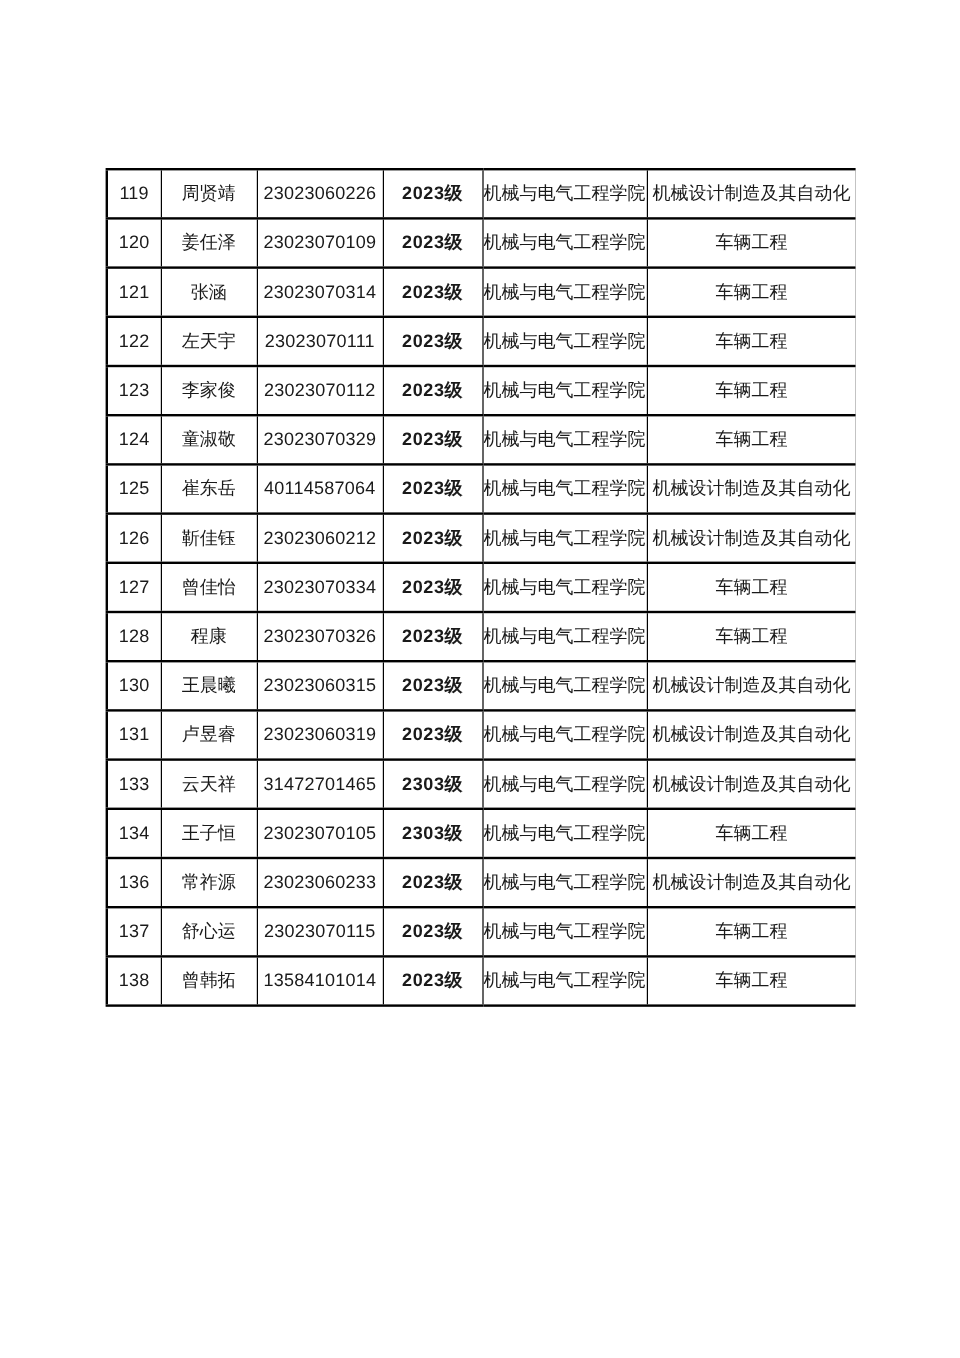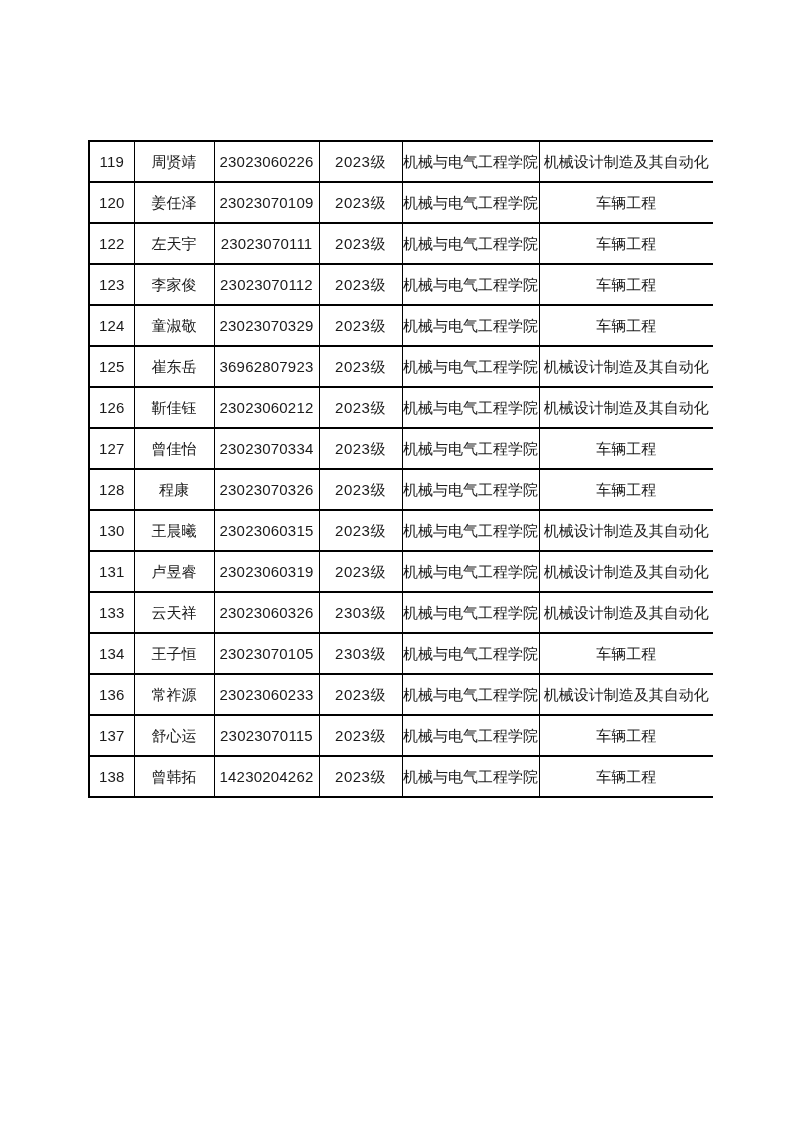--- a/index.html
+++ b/index.html
@@ -40,21 +40,21 @@
     white-space: nowrap;
     overflow: hidden;
   }
   table.roster tr {
     height: 41px;
   }
   td.cell-student-id, td.cell-index {
     font-size: 14.5px;
     letter-spacing: 0.2px;
   }
-  td.cell-grade { letter-spacing: 0.5px; }
+  td.cell-grade { letter-spacing: 0.5px; font-weight: bold; }
   td.cell-college, td.cell-major { font-size: 14.5px; }
 </style>
 </head>
 <body>
 
 <div class="page">
   <div class="table-wrap">
     <table class="roster">
       <colgroup>
         <col style="width:45px">
@@ -75,20 +75,28 @@
   </tr>
           <tr>
     <td class="cell-index">120</td>
     <td class="cell-name">姜任泽</td>
     <td class="cell-student-id">23023070109</td>
     <td class="cell-grade">2023级</td>
     <td class="cell-college">机械与电气工程学院</td>
     <td class="cell-major">车辆工程</td>
   </tr>
           <tr>
+    <td class="cell-index">121</td>
+    <td class="cell-name">张涵</td>
+    <td class="cell-student-id">23023070314</td>
+    <td class="cell-grade">2023级</td>
+    <td class="cell-college">机械与电气工程学院</td>
+    <td class="cell-major">车辆工程</td>
+  </tr>
+          <tr>
     <td class="cell-index">122</td>
     <td class="cell-name">左天宇</td>
     <td class="cell-student-id">23023070111</td>
     <td class="cell-grade">2023级</td>
     <td class="cell-college">机械与电气工程学院</td>
     <td class="cell-major">车辆工程</td>
   </tr>
           <tr>
     <td class="cell-index">123</td>
     <td class="cell-name">李家俊</td>
@@ -101,21 +109,21 @@
     <td class="cell-index">124</td>
     <td class="cell-name">童淑敬</td>
     <td class="cell-student-id">23023070329</td>
     <td class="cell-grade">2023级</td>
     <td class="cell-college">机械与电气工程学院</td>
     <td class="cell-major">车辆工程</td>
   </tr>
           <tr>
     <td class="cell-index">125</td>
     <td class="cell-name">崔东岳</td>
-    <td class="cell-student-id">36962807923</td>
+    <td class="cell-student-id">40114587064</td>
     <td class="cell-grade">2023级</td>
     <td class="cell-college">机械与电气工程学院</td>
     <td class="cell-major">机械设计制造及其自动化</td>
   </tr>
           <tr>
     <td class="cell-index">126</td>
     <td class="cell-name">靳佳钰</td>
     <td class="cell-student-id">23023060212</td>
     <td class="cell-grade">2023级</td>
     <td class="cell-college">机械与电气工程学院</td>
@@ -149,21 +157,21 @@
     <td class="cell-index">131</td>
     <td class="cell-name">卢昱睿</td>
     <td class="cell-student-id">23023060319</td>
     <td class="cell-grade">2023级</td>
     <td class="cell-college">机械与电气工程学院</td>
     <td class="cell-major">机械设计制造及其自动化</td>
   </tr>
           <tr>
     <td class="cell-index">133</td>
     <td class="cell-name">云天祥</td>
-    <td class="cell-student-id">23023060326</td>
+    <td class="cell-student-id">31472701465</td>
     <td class="cell-grade">2303级</td>
     <td class="cell-college">机械与电气工程学院</td>
     <td class="cell-major">机械设计制造及其自动化</td>
   </tr>
           <tr>
     <td class="cell-index">134</td>
     <td class="cell-name">王子恒</td>
     <td class="cell-student-id">23023070105</td>
     <td class="cell-grade">2303级</td>
     <td class="cell-college">机械与电气工程学院</td>
@@ -181,21 +189,21 @@
     <td class="cell-index">137</td>
     <td class="cell-name">舒心运</td>
     <td class="cell-student-id">23023070115</td>
     <td class="cell-grade">2023级</td>
     <td class="cell-college">机械与电气工程学院</td>
     <td class="cell-major">车辆工程</td>
   </tr>
           <tr>
     <td class="cell-index">138</td>
     <td class="cell-name">曾韩拓</td>
-    <td class="cell-student-id">14230204262</td>
+    <td class="cell-student-id">13584101014</td>
     <td class="cell-grade">2023级</td>
     <td class="cell-college">机械与电气工程学院</td>
     <td class="cell-major">车辆工程</td>
   </tr>
         </tbody>
     </table>
   </div>
 </div>
 
 </body></html>

